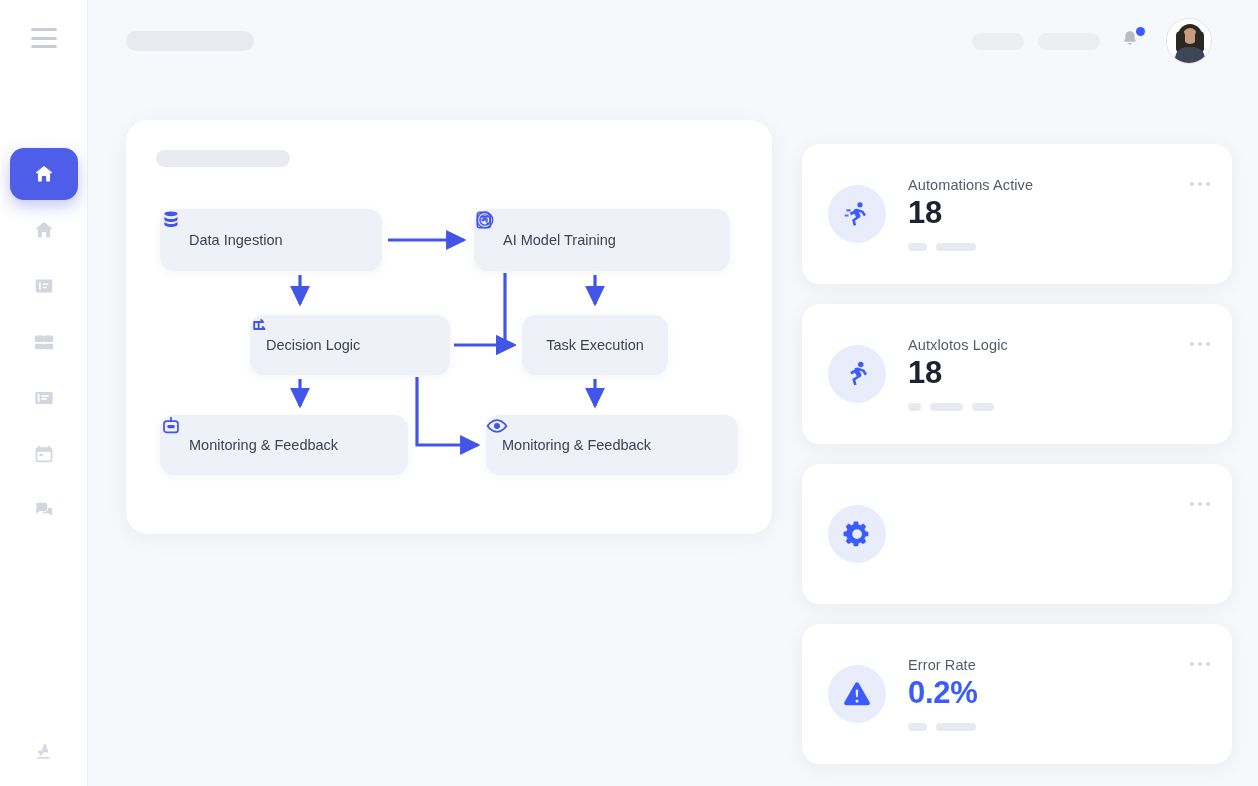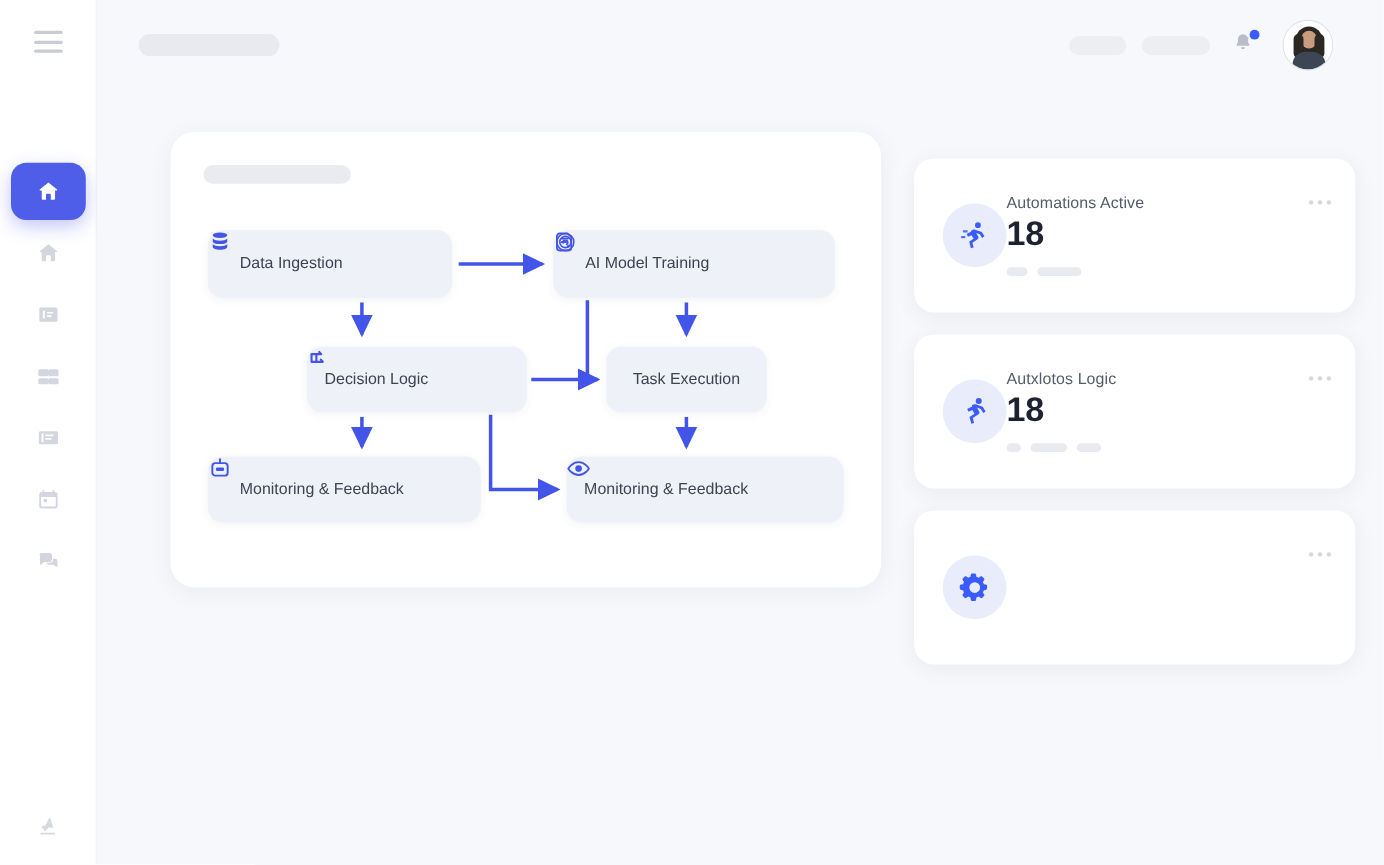--- a/index.html
+++ b/index.html
@@ -65,21 +65,20 @@
 
   .content { flex: 1; display: flex; padding: 0 26px 0 38px; gap: 30px; }
 
   
   .flow-card {
     width: 646px; height: 414px;
     background: #ffffff; border-radius: 22px;
     box-shadow: 0 4px 22px rgba(33,41,73,.055);
     position: relative; flex: 0 0 646px;
     margin-top: 38px;
-    margin-left: 29px;
   }
   .flow-title-skel { position: absolute; left: 30px; top: 30px; width: 134px; height: 17px; border-radius: 9px; background:#e9ebf0; }
 
   .flow-canvas { position: absolute; left: 0; top: 0; width: 646px; height: 414px; }
   .flow-canvas svg { position: absolute; left: 0; top: 0; width: 646px; height: 414px; }
 
   .node {
     position: absolute;
     background: #eff1f9; border-radius: 14px;
     display: flex; align-items: center;
@@ -97,21 +96,21 @@
   #n-mon1    { left: 34px;  top: 295px; width: 248px; height: 60px; padding: 0 16px; gap: 13px; }
   #n-mon2    { left: 360px; top: 295px; width: 252px; height: 60px; padding: 0 16px; gap: 13px; justify-content: space-between; }
 
   
   .stats { flex: 1; display: flex; flex-direction: column; padding-top: 62px; gap: 20px; max-width: 432px; }
   .stat-card {
     position: relative;
     background: #ffffff; border-radius: 18px;
     box-shadow: 0 4px 20px rgba(33,41,73,.06);
     height: 140px;
-    display: flex; align-items: center; padding: 0 17px 0 26px; 
+    display: flex; align-items: center; padding: 0 17px 0 26px; gap: 22px;
   }
   .stat-icon {
     width: 58px; height: 58px; border-radius: 50%;
     background: #e9ecfb; display: flex; align-items: center; justify-content: center;
     color: #3b5bfd; flex: 0 0 58px;
   }
   .stat-icon svg { width: 30px; height: 30px; display: block; }
   .stat-body { display: flex; flex-direction: column; gap: 2px; }
   .stat-label { font-size: 14.5px; color: #555b69; font-weight: 400; letter-spacing: .1px; }
   .stat-value { font-size: 31px; font-weight: 700; color: #1e2230; letter-spacing: -.3px; line-height: 1.18; }
@@ -375,17 +374,37 @@
                 <path d="M12 1.9c.5 0 1 .4 1.1.9l.2 1.5c.6.2 1.2.4 1.7.7l1.2-.9c.4-.3 1-.3 1.4.1l1.2 1.2c.4.4.4 1 .1 1.4l-.9 1.2c.3.5.5 1.1.7 1.7l1.5.2c.5.1.9.6.9 1.1v1.7c0 .5-.4 1-.9 1.1l-1.5.2c-.2.6-.4 1.2-.7 1.7l.9 1.2c.3.4.3 1-.1 1.4l-1.2 1.2c-.4.4-1 .4-1.4.1l-1.2-.9c-.5.3-1.1.5-1.7.7l-.2 1.5c-.1.5-.6.9-1.1.9h-1.7c-.5 0-1-.4-1.1-.9l-.2-1.5c-.6-.2-1.2-.4-1.7-.7l-1.2.9c-.4.3-1 .3-1.4-.1l-1.2-1.2c-.4-.4-.4-1-.1-1.4l.9-1.2c-.3-.5-.5-1.1-.7-1.7l-1.5-.2c-.5-.1-.9-.6-.9-1.1v-1.7c0-.5.4-1 .9-1.1l1.5-.2c.2-.6.4-1.2.7-1.7l-.9-1.2c-.3-.4-.3-1 .1-1.4l1.2-1.2c.4-.4 1-.4 1.4-.1l1.2.9c.5-.3 1.1-.5 1.7-.7l.2-1.5c.1-.5.6-.9 1.1-.9H12Zm.1 6.3a3.9 3.9 0 1 0 0 7.8 3.9 3.9 0 0 0 0-7.8Z"></path>
               </svg>
           </div>
           <div class="stat-menu">
               <i></i>
               <i></i>
               <i></i>
             </div>
         </div>
 
+        <div class="stat-card">
+          <div class="stat-icon">
+            <svg viewBox="0 0 24 24" fill="currentColor">
+                <path d="M10.6 3.4 1.9 18.5c-.6 1.1.2 2.4 1.4 2.4h17.4c1.2 0 2-1.3 1.4-2.4L13.4 3.4a1.6 1.6 0 0 0-2.8 0Zm1.4 4.9c.6 0 1.1.5 1 1.1l-.3 4.6a.8.8 0 0 1-1.5 0l-.3-4.6c0-.6.4-1.1 1.1-1.1Zm0 8a1.2 1.2 0 1 1 0 2.4 1.2 1.2 0 0 1 0-2.4Z"></path>
+              </svg>
+          </div>
+          <div class="stat-body">
+            <div class="stat-label">Error Rate</div>
+            <div class="stat-value accent">0.2%</div>
+            <div class="stat-sub">
+              <span class="sub-a"></span>
+                <span class="sub-b"></span>
+            </div>
+          </div>
+          <div class="stat-menu">
+              <i></i>
+              <i></i>
+              <i></i>
+            </div>
+        </div>
 
       </div>
     </div>
   </div>
 </div>
 
 </body></html>

